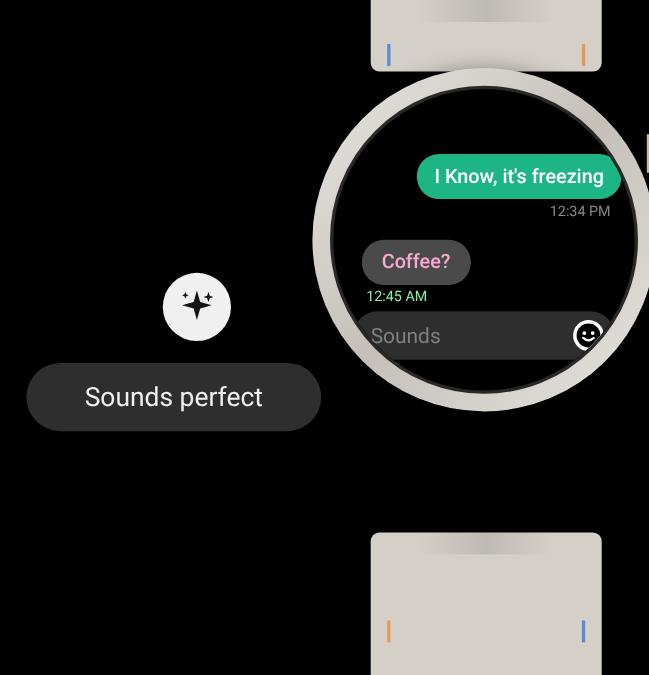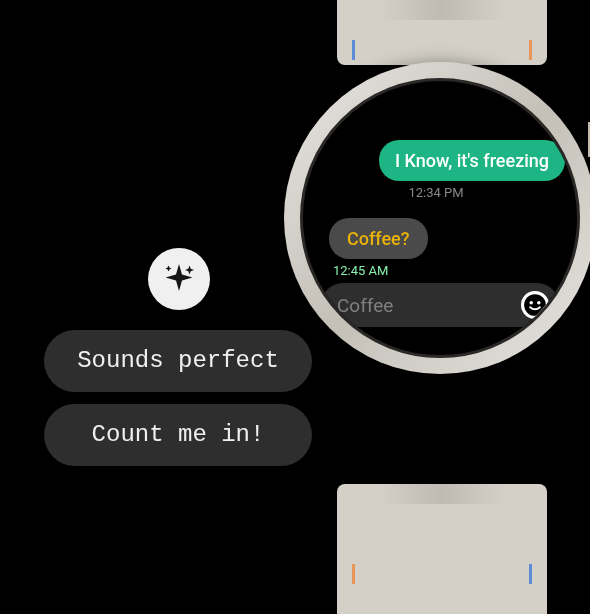--- a/index.html
+++ b/index.html
@@ -100,33 +100,33 @@
       font-size: 18px;
       font-weight: 500;
       margin-left: auto;
       width: fit-content;
       max-width: 220px;
       margin-top: 39px;
       margin-right: -2px;
     }
     .msg-in {
       background: #4a4a4a;
-      color: #eab308;
+      color: #f9a8d4;
       border-radius: 20px;
       padding: 10px 18px;
       font-size: 18px;
       font-weight: 500;
       width: fit-content;
       margin-top: 18px;
       margin-left: 12px;
     }
     .timestamp-right {
       color: #888;
       font-size: 13px;
-      text-align: center;
+      text-align: right;
       margin-top: 4px;
       margin-right: 8px;
     }
     .timestamp-left {
       color: #86efac;
       font-size: 13px;
       margin-top: 4px;
       margin-left: 16px;
     }
     
@@ -169,26 +169,25 @@
       border-radius: 50%;
       display: flex;
       align-items: center;
       justify-content: center;
     }
     .sparkle-badge svg { width: 36px; height: 36px; }
     
     
     .suggestions {
       position: absolute;
-      left: 44px;
+      left: 24px;
       top: 330px;
       display: flex;
-      flex-direction: column;
+      flex-direction: row;
       gap: 12px;
-      font-family: Liberation Mono, monospace;
     }
     .chip {
       background: #2e2e2e;
       color: #f0f0f0;
       border-radius: 32px;
       padding: 16px 28px;
       font-size: 24px;
       font-weight: 400;
       width: 268px;
       text-align: center;
@@ -217,21 +216,21 @@
         <span>I Know, it's freezing</span>
       </div>
       <div class="timestamp-right">12:34 PM</div>
 
       <div class="msg-in">
         <span>Coffee?</span>
       </div>
       <div class="timestamp-left">12:45 AM</div>
 
       <div class="input-row">
-        <span class="input-placeholder" textcontent="Message">Coffee</span>
+        <span class="input-placeholder" textcontent="Message">Sounds</span>
         <div class="emoji-btn">
           <svg viewBox="0 0 24 24">
             <circle cx="12" cy="12" r="11" fill="#fff" stroke="#000" stroke-width="0"></circle>
             <circle cx="12" cy="12" r="10" fill="#000"></circle>
             <circle cx="8.5" cy="10" r="1.6" fill="#fff"></circle>
             <circle cx="15.5" cy="10" r="1.6" fill="#fff"></circle>
             <path d="M 7.5 14 Q 12 18 16.5 14" stroke="#fff" stroke-width="1.8" fill="none" stroke-linecap="round"></path>
           </svg>
         </div>
       </div>
@@ -244,16 +243,13 @@
     <path fill="#151515" d="M12 2 L14 9 L21 11 L14 13 L12 20 L10 13 L3 11 L10 9 Z"></path>
     <path fill="#151515" d="M19 3 L19.8 5.2 L22 6 L19.8 6.8 L19 9 L18.2 6.8 L16 6 L18.2 5.2 Z"></path>
     <path fill="#151515" d="M5 3 L5.6 4.4 L7 5 L5.6 5.6 L5 7 L4.4 5.6 L3 5 L4.4 4.4 Z"></path>
   </svg>
 </div>
 
 <div class="suggestions">
   <div class="chip">
     <span>Sounds perfect</span>
   </div>
-  <div class="chip">
-    <span>Count me in!</span>
-  </div>
 </div>
 
 </body></html>

